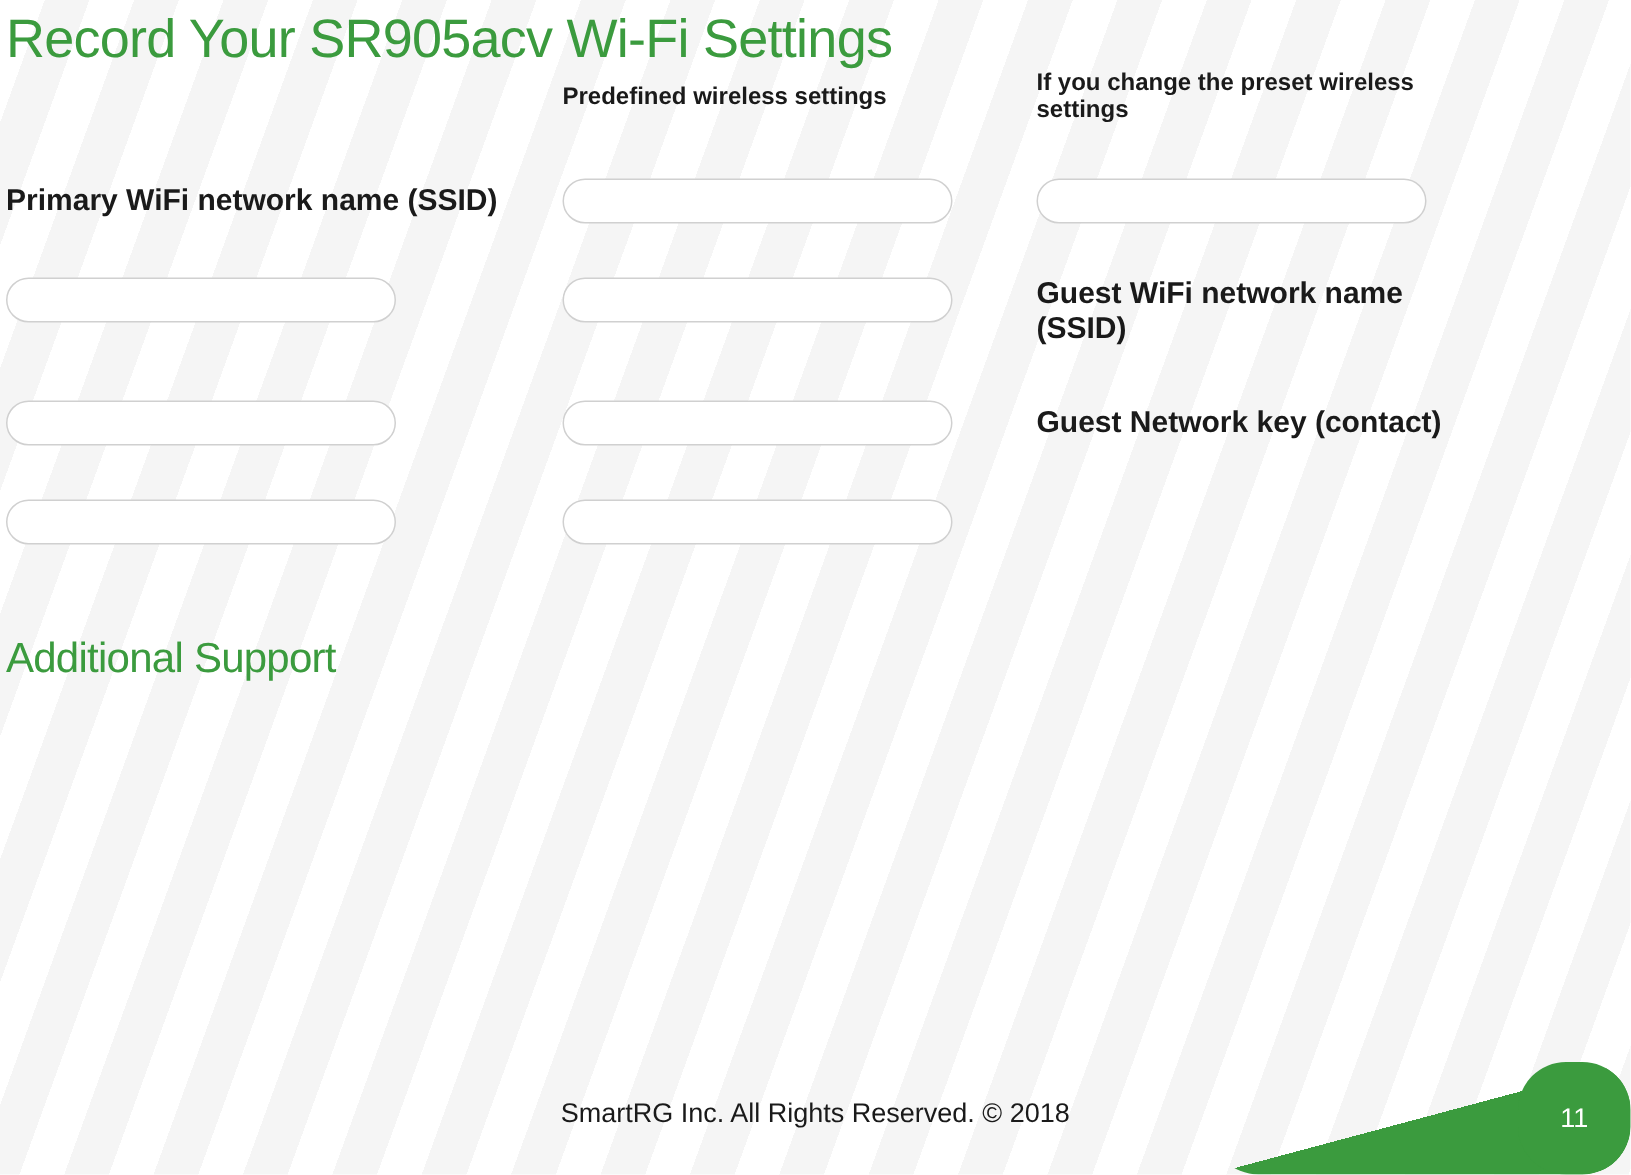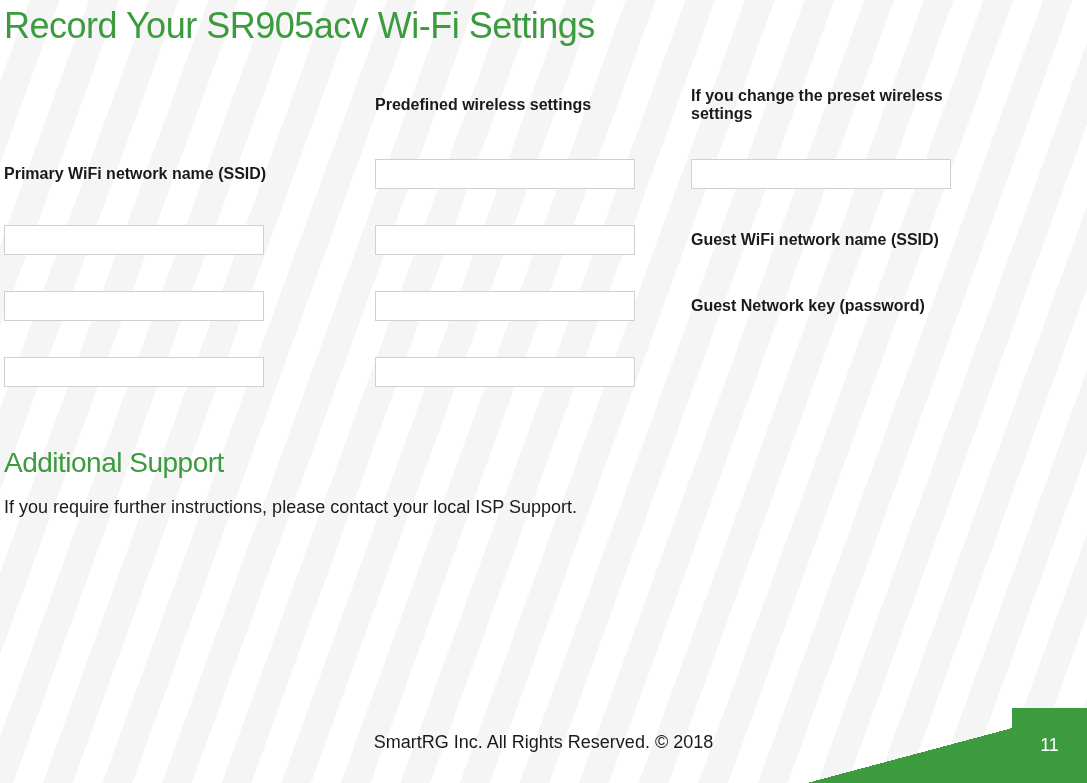--- a/index.html
+++ b/index.html
@@ -1,18 +1,19 @@
 <!DOCTYPE html>
 <html><head>
   <meta charset="utf-8">
   <style>
     * {
       margin: 0;
       padding: 0;
       box-sizing: border-box;
+      border-radius: 32px;
     }
     body {
       font-family: 'Segoe UI', Tahoma, Geneva, Verdana, sans-serif;
       width: 1087px;
       height: 783px;
       position: relative;
       background: repeating-linear-gradient(
         110deg,
         #ffffff,
         #ffffff 28px,
@@ -41,38 +42,37 @@
       margin-top: 60px;
       letter-spacing: -0.5px;
     }
     .support-text {
       padding-left: 4px;
       margin-top: 18px;
       font-size: 18px;
       color: #1a1a1a;
     }
     .settings-table {
-      margin-top: 40px;
       display: grid;
       grid-template-columns: 335px 280px 280px;
       column-gap: 20px;
       row-gap: 35px;
       padding-left: 4px;
       gap: 36px;
     }
     .col-header {
       font-weight: bold;
       font-size: 16px;
       color: #1a1a1a;
       display: flex;
       align-items: center;
     }
     .row-label {
       font-weight: bold;
-      font-size: 16px;
+      font-size: 20px;
       color: #1a1a1a;
       display: flex;
       align-items: center;
     }
     .input-field {
       width: 260px;
       height: 30px;
       background: #ffffff;
       border: 1px solid #d0d0d0;
       outline: none;
@@ -138,26 +138,25 @@
     <div><input type="text" class="input-field" value="" style=""></div>
     <div><input type="text" class="input-field" value="" style=""></div>
 
     <div><input type="text" class="input-field" value="" style=""></div>
     <div><input type="text" class="input-field" value="" style=""></div>
 
     <div class="row-label">Guest WiFi network name (SSID)</div>
     <div><input type="text" class="input-field" value="" style=""></div>
     <div><input type="text" class="input-field" value="" style=""></div>
 
-    <div class="row-label">Guest Network key (password)</div>
+    <div class="row-label">Guest Network key (contact)</div>
     <div><input type="text" class="input-field" value="" style=""></div>
     <div><input type="text" class="input-field" value="" style=""></div>
   </div>
 
   <h2>Additional Support</h2>
-  <p class="support-text">If you require further instructions, please contact your local ISP Support.</p>
 
   <div class="footer-copyright">SmartRG Inc. All Rights Reserved. © 2018</div>
 
   <div class="footer-triangle"></div>
   <div class="footer-green-box"></div>
   <div class="footer-pagenum">11</div>
 </div>
 
 </body></html>

